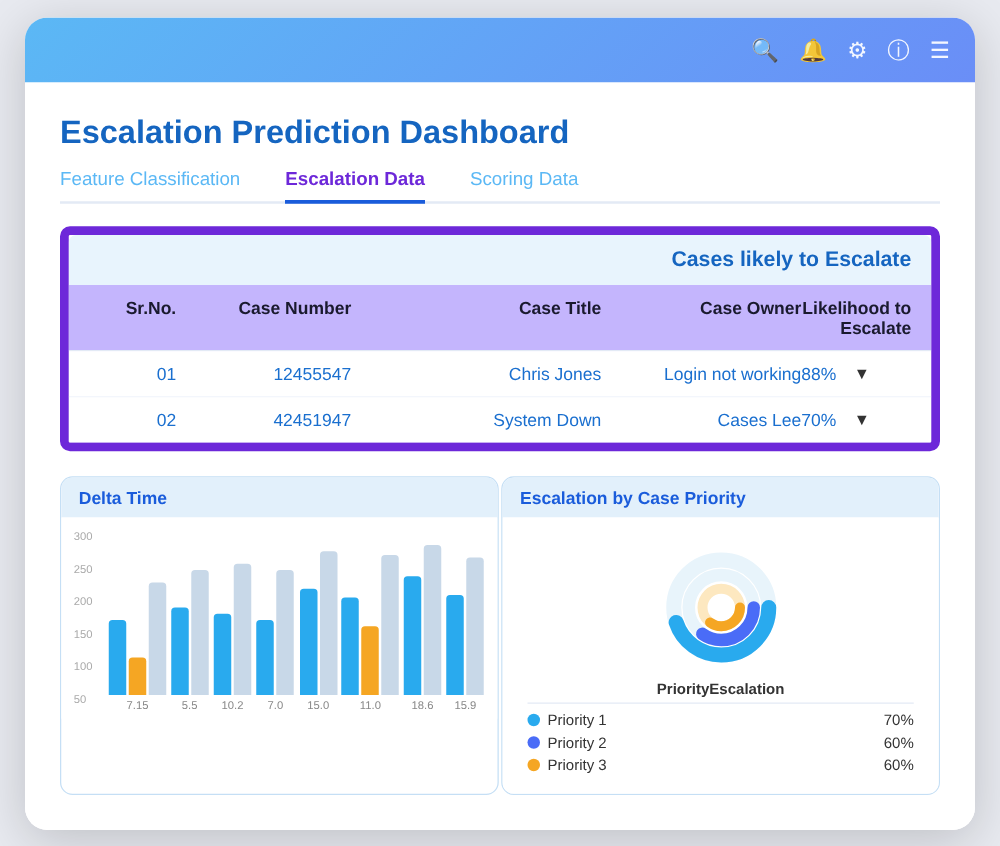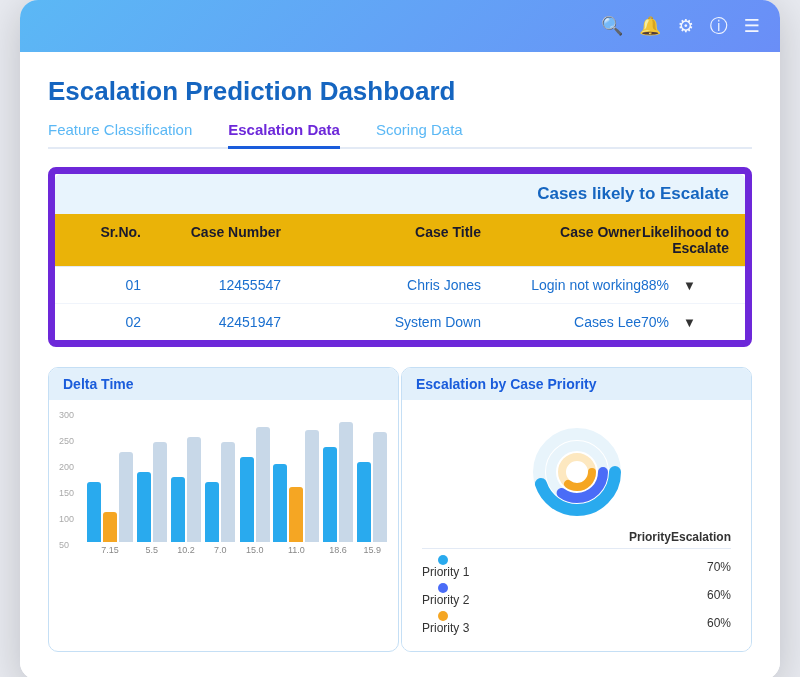--- a/index.html
+++ b/index.html
@@ -75,21 +75,21 @@
     .table-container {
       border: 7px solid #6d28d9;
       border-radius: 8px;
       overflow: hidden;
       margin-bottom: 20px;
       text-align: right;
     }
     .table-header-row {
       display: grid;
       grid-template-columns: 70px 140px 200px 160px 1fr;
-      background: #eab308;
+      background: #c4b5fd;
       padding: 10px 16px;
       border-bottom: 1px solid #e3eaf5;
     }
     .table-header-cell {
       font-size: 14px;
       font-weight: 700;
       color: #1a1a2e;
     }
     .table-row {
       display: grid;
@@ -167,21 +167,21 @@
       display: flex;
       justify-content: center;
       align-items: center;
       padding: 12px 0 8px 0;
     }
     .priority-table {
       padding: 0 10px 8px 10px;
     }
     .priority-header {
       display: flex;
-      justify-content: flex-end;
+      justify-content: center;
       font-size: 12px;
       font-weight: 700;
       color: #333;
       border-bottom: 1px solid #e3eaf5;
       padding-bottom: 4px;
       margin-bottom: 4px;
     }
     .priority-row {
       display: flex;
       justify-content: space-between;
@@ -193,21 +193,20 @@
     .priority-dot {
       display: inline-block;
       width: 10px;
       height: 10px;
       border-radius: 50%;
       margin-right: 6px;
     }
     .priority-label {
       display: flex;
       align-items: center;
-      flex-direction: column;
     }
   </style>
 </head>
 <body>
 
 <div class="window">
 
   <div class="titlebar">
     <span class="titlebar-icon">🔍</span>
     <span class="titlebar-icon">🔔</span>

